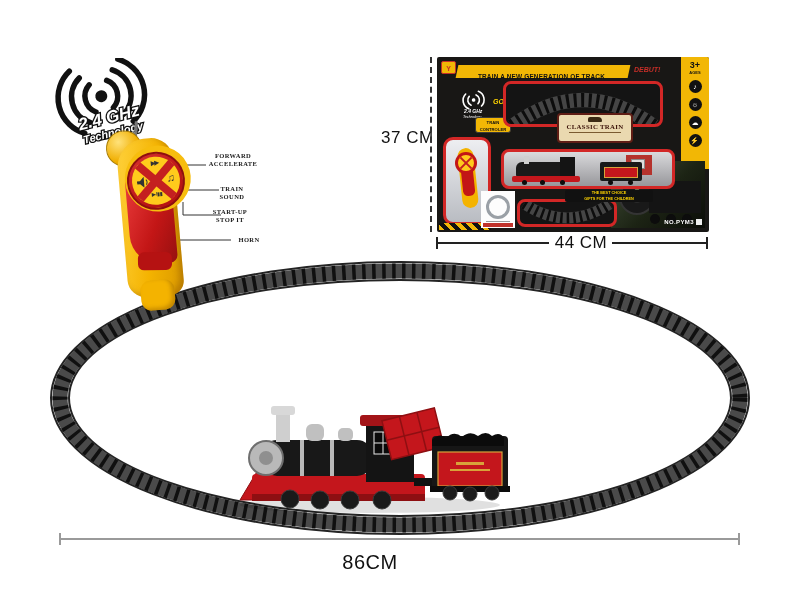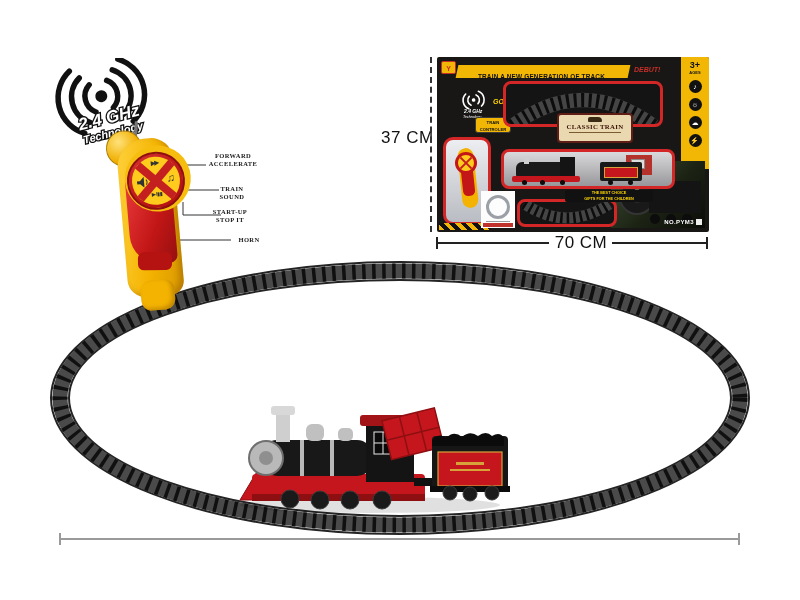--- a/index.html
+++ b/index.html
@@ -345,19 +345,20 @@
     <div class="bx-hazard"></div>
   </div>
 
   <div class="dim-text" style="left:381px;top:128px">37 CM</div>
   <div class="abs" style="left:430px;top:57px;height:175px;border-left:2px dashed #333"></div>
 
   <div class="dim-line" style="left:437px;top:242px;width:112px;height:2px"></div>
   <div class="dim-line" style="left:612px;top:242px;width:96px;height:2px"></div>
   <div class="dim-line" style="left:436px;top:237px;width:2px;height:12px"></div>
   <div class="dim-line" style="left:706px;top:237px;width:2px;height:12px"></div>
-  <div class="dim-text" style="left:549px;top:233px;width:64px;text-align:center">70 CM</div>
+  <div class="dim-text" style="left:549px;top:233px;width:64px;text-align:center">44 CM</div>
 
   <div class="dim-line gray" style="left:60px;top:538px;width:680px;height:2px"></div>
   <div class="dim-line gray" style="left:59px;top:533px;width:2px;height:12px"></div>
   <div class="dim-line gray" style="left:738px;top:533px;width:2px;height:12px"></div>
+  <div class="dim-text" style="left:300px;top:551px;width:140px;text-align:center;font-size:20px">86CM</div>
 
 </div>
 
 </body></html>

